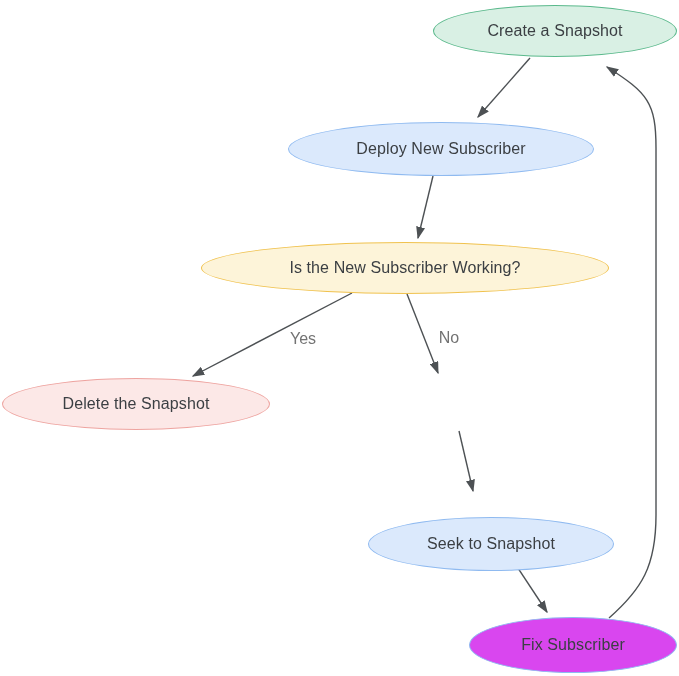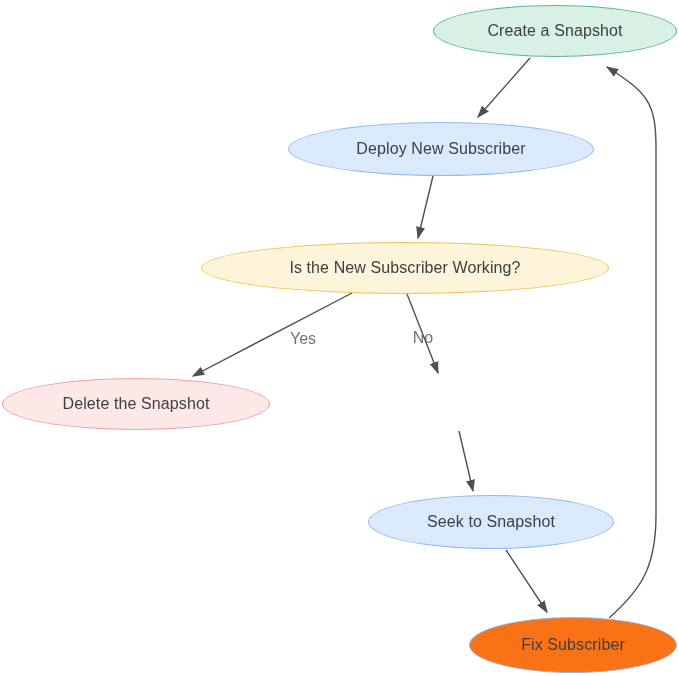--- a/index.html
+++ b/index.html
@@ -29,24 +29,24 @@
     color:#737373;
     transform:translate(-50%,-50%);
     white-space:nowrap;
   }
   
   #n-create  {left:433px;top:5px;  width:244px;height:52px;}
   #n-deploy  {left:288px;top:122px;width:306px;height:54px;}
   #n-working {left:201px;top:242px;width:408px;height:52px;}
   #n-delete  {left:2px;  top:378px;width:268px;height:52px;}
   #n-revert  {left:293px;top:377px;width:322px;height:54px;}
-  #n-seek    {left:368px;top:495px;width:246px;height:54px;}
+  #n-seek    {left:368px;top:517px;width:246px;height:54px;}
   #n-fix     {left:469px;top:617px;width:208px;height:56px;}
   #lbl-yes{left:303px;top:339px;}
-  #lbl-no {left:423px;top:338px;}
+  #lbl-no {left:449px;top:338px;}
 </style>
 </head>
 <body>
 
 <div class="canvas">
 
   <svg class="edges" viewBox="0 0 679 676" style="color: rgb(77, 81, 84);">
     <defs>
       <marker id="arrow" markerWidth="9" markerHeight="6.5" refX="8" refY="3.25" orient="auto" markerUnits="strokeWidth">
         <path d="M0,0 L9,3.25 L0,6.5 Z" fill="currentColor"></path>
@@ -82,21 +82,21 @@
 
   <div class="node" id="n-delete" style="background-color: rgb(252, 232, 231); border-color: rgb(238, 164, 160);">
     <span>Delete the Snapshot</span>
   </div>
 
 
   <div class="node" id="n-seek" style="background-color: rgb(219, 233, 252); border-color: rgb(143, 186, 240);">
     <span>Seek to Snapshot</span>
   </div>
 
-  <div class="node" id="n-fix" style="background-color: #f97316; border-color: rgb(143, 186, 240);">
+  <div class="node" id="n-fix" style="background-color: #d946ef; border-color: rgb(143, 186, 240);">
     <span>Fix Subscriber</span>
   </div>
 
   <div class="edge-label" id="lbl-yes">Yes</div>
 
   <div class="edge-label" id="lbl-no">No</div>
 
 </div>
 
 </body></html>

